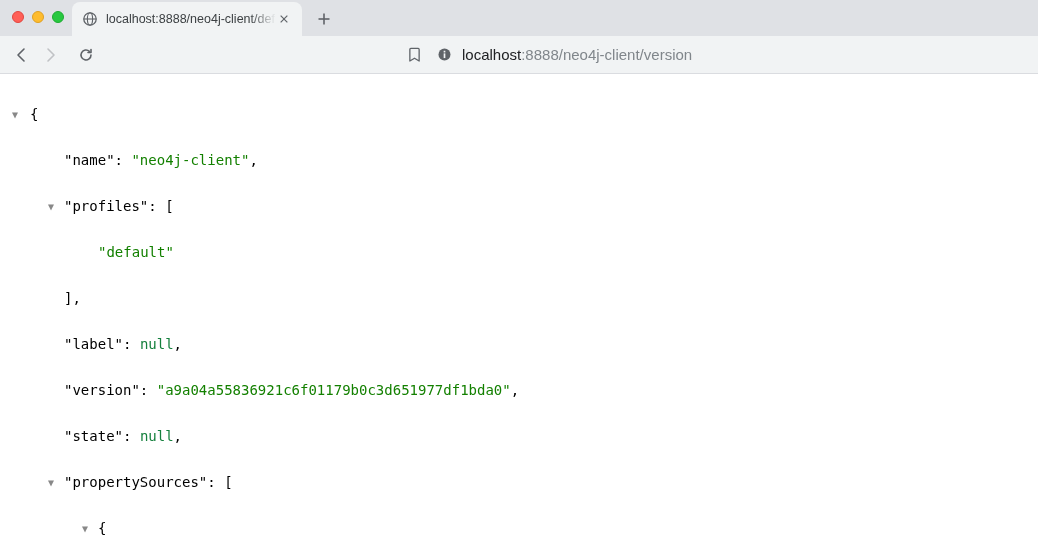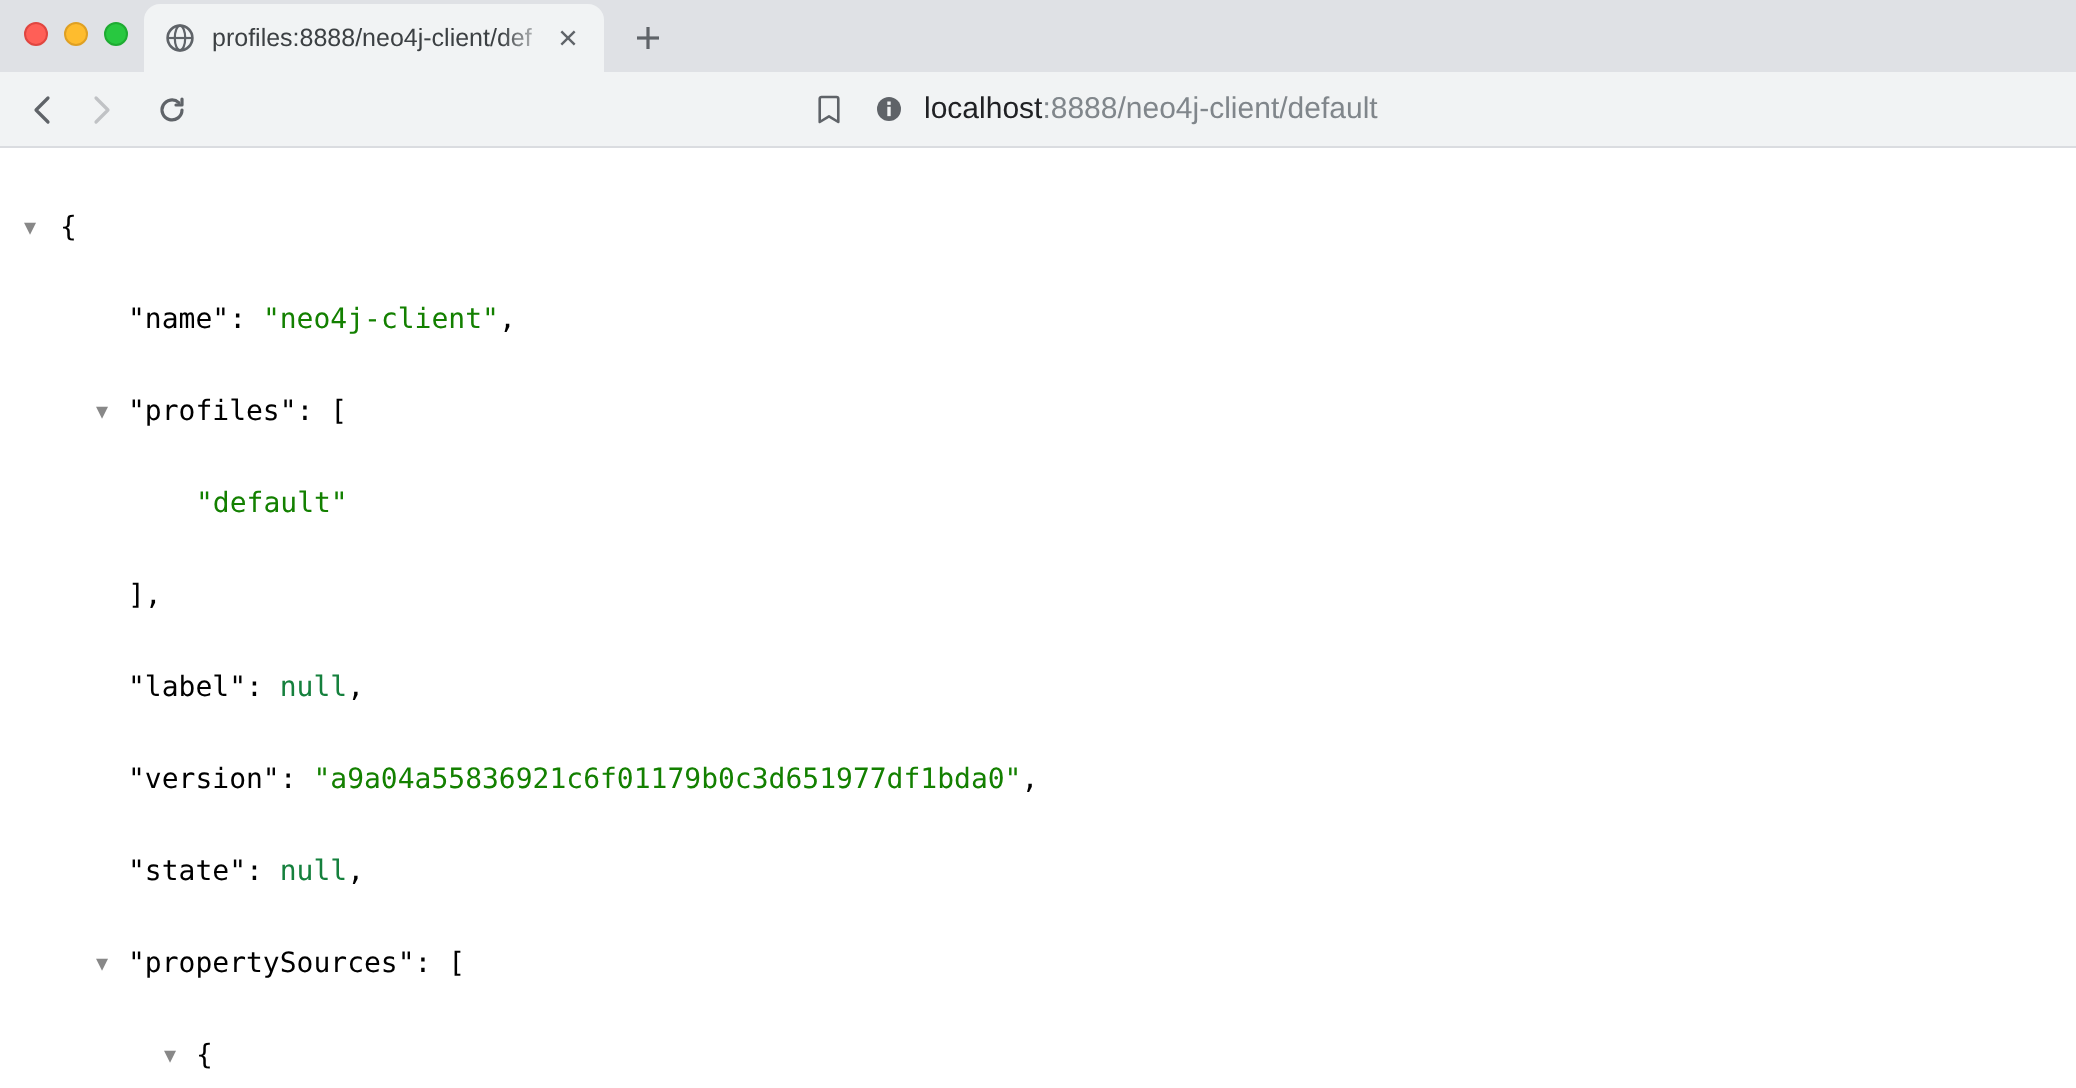--- a/index.html
+++ b/index.html
@@ -154,21 +154,21 @@
     <div class="traffic-light tl-green"></div>
   </div>
   <div class="tab">
     <span class="favicon">
       <svg viewBox="0 0 16 16" width="16" height="16">
           <circle cx="8" cy="8" r="6.2" fill="none" stroke="#5f6368" stroke-width="1.3"></circle>
           <ellipse cx="8" cy="8" rx="2.6" ry="6.2" fill="none" stroke="#5f6368" stroke-width="1.1"></ellipse>
           <line x1="1.8" y1="8" x2="14.2" y2="8" stroke="#5f6368" stroke-width="1.1"></line>
         </svg>
     </span>
-    <span class="title">profiles:8888/neo4j-client/def</span>
+    <span class="title">localhost:8888/neo4j-client/def</span>
     <span class="close-x">
       <svg viewBox="0 0 12 12" width="10" height="10">
           <line x1="2" y1="2" x2="10" y2="10" stroke="#5f6368" stroke-width="1.4"></line>
           <line x1="10" y1="2" x2="2" y2="10" stroke="#5f6368" stroke-width="1.4"></line>
         </svg>
     </span>
   </div>
   <div class="new-tab-btn">
     <svg viewBox="0 0 14 14" width="14" height="14">
         <line x1="7" y1="1.5" x2="7" y2="12.5" stroke="#5f6368" stroke-width="1.6"></line>
@@ -208,21 +208,21 @@
 
   <div class="addr">
     <span>
       <svg viewBox="0 0 16 16" width="15" height="15">
           <circle cx="8" cy="8" r="6.4" fill="#5f6368"></circle>
           <rect x="7.1" y="6.8" width="1.8" height="5" fill="#f1f3f4"></rect>
           <rect x="7.1" y="4" width="1.8" height="1.8" fill="#f1f3f4"></rect>
         </svg>
     </span>
     <span>
-      <span>localhost</span><span class="gray">:8888/neo4j-client/default</span>
+      <span>localhost</span><span class="gray">:8888/neo4j-client/version</span>
     </span>
   </div>
 </div>
 
 <div class="json-viewer">
 <div class="line"><span class="tri" style="left:6px;">▼</span><span class="ind" style="width:26px"></span><span class="punc">{</span></div>
 <div class="line"><span class="ind" style="width:60px"></span><span class="jkey">"name"</span><span class="punc">: </span><span class="jstr">"neo4j-client"</span><span class="punc">,</span></div>
 <div class="line"><span class="tri" style="left:42px;">▼</span><span class="ind" style="width:60px"></span><span class="jkey">"profiles"</span><span class="punc">: [</span></div>
 <div class="line"><span class="ind" style="width:94px"></span><span class="jstr">"default"</span></div>
 <div class="line"><span class="ind" style="width:60px"></span><span class="punc">],</span></div>

